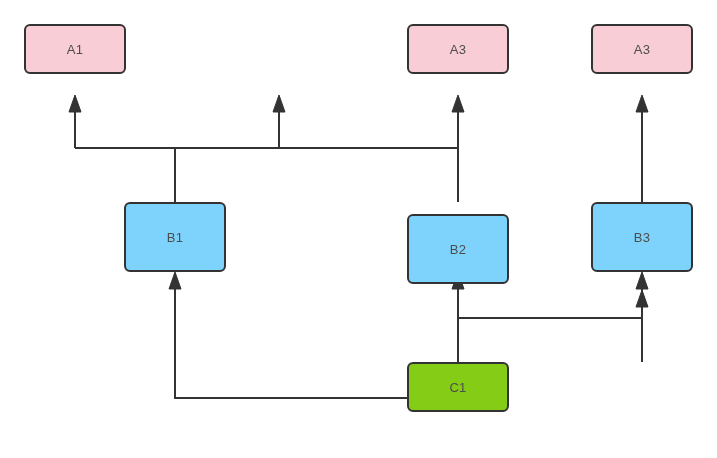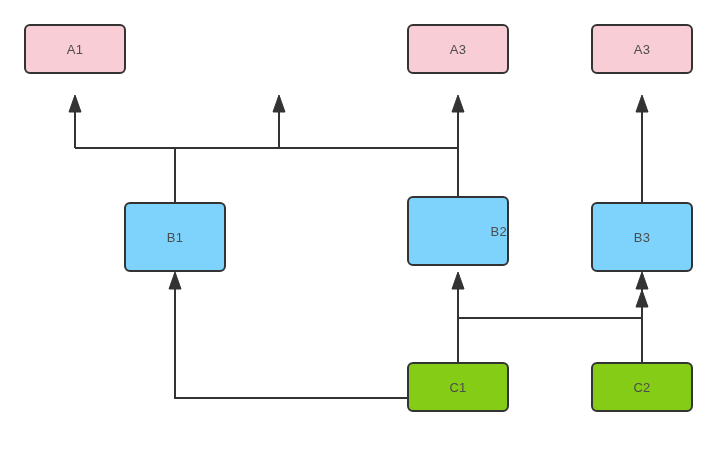--- a/index.html
+++ b/index.html
@@ -47,21 +47,21 @@
   }
   .row-a { background: #f9cdd5; }
   .row-b { background: #7dd3fc; height: 70px; }
   .row-c { background: #84cc16; }
 
   .n-a1 { left: 24px;  top: 24px; }
   .n-a2 { left: 228px; top: 24px; }
   .n-a3 { left: 407px; top: 24px; }
   .n-a4 { left: 591px; top: 24px; }
   .n-b1 { left: 124px; top: 202px; }
-  .n-b2 { left: 407px; top: 196px; justify-content: flex-end; }
+  .n-b2 { left: 407px; top: 214px; }
   .n-b3 { left: 591px; top: 202px; }
   .n-c1 { left: 407px; top: 362px; }
   .n-c2 { left: 591px; top: 362px; }
 </style>
 </head>
 <body>
 
 <div class="canvas">
 
   <svg class="edges-svg" viewBox="0 0 717 458" xmlns="http://www.w3.org/2000/svg">
@@ -108,17 +108,14 @@
   <div class="node row-b n-b2">
     <span>B2</span>
   </div>
   <div class="node row-b n-b3">
     <span>B3</span>
   </div>
 
   <div class="node row-c n-c1">
     <span>C1</span>
   </div>
-  <div class="node row-c n-c2">
-    <span>C2</span>
-  </div>
 
 </div>
 
 </body></html>

